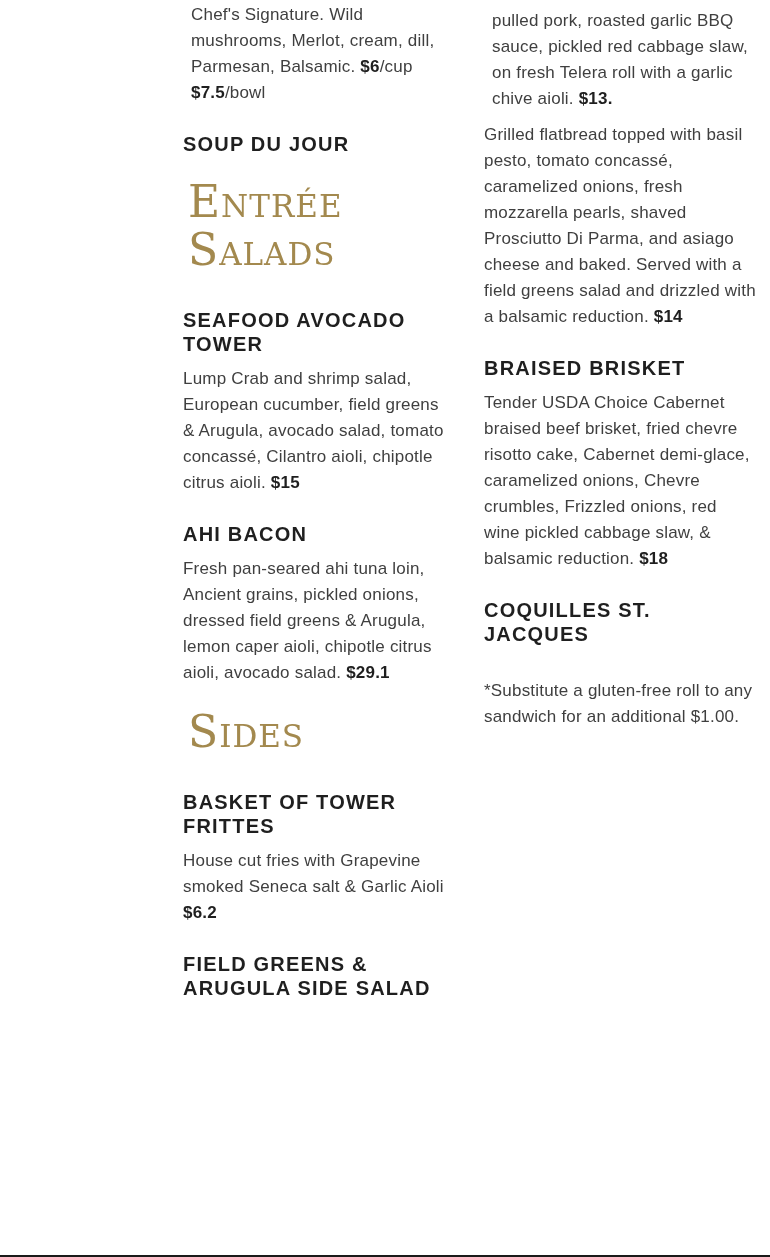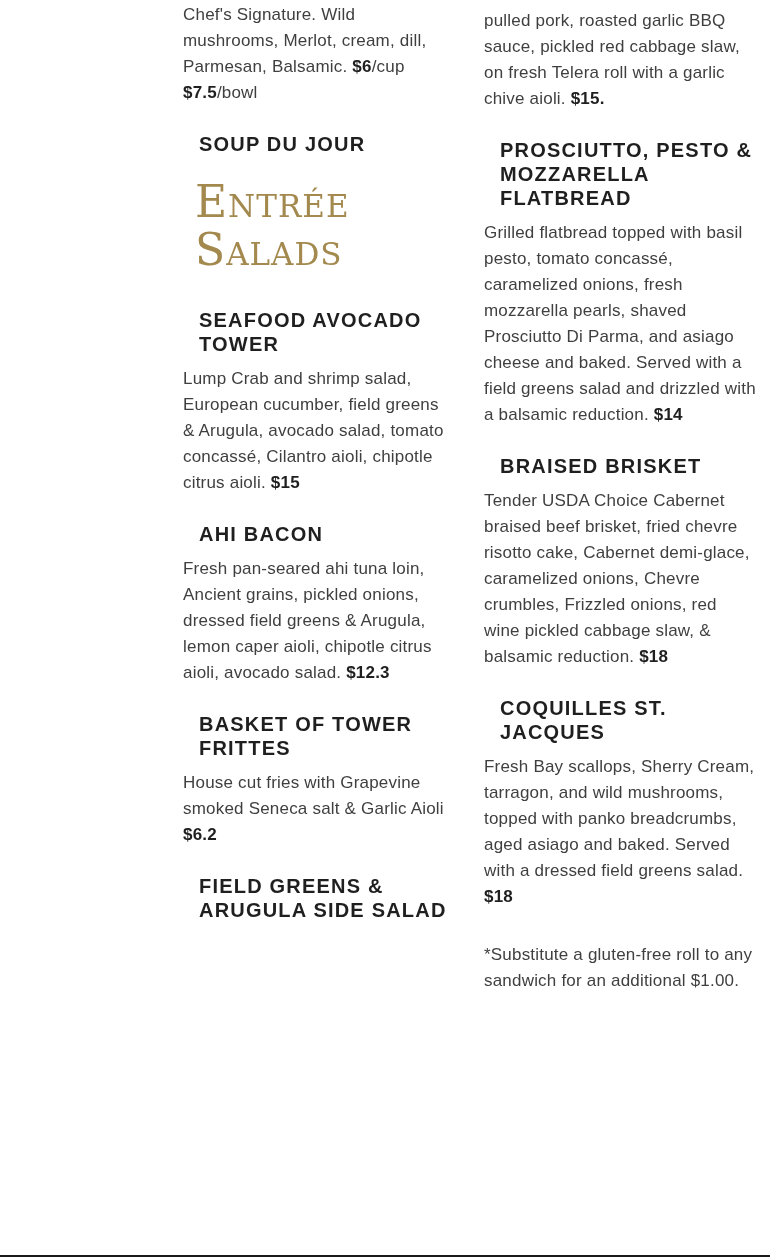--- a/index.html
+++ b/index.html
@@ -21,39 +21,39 @@
   .col-right { padding-top: 8px; }
 
   .desc {
     margin: 10px 0 0 0;
     font-size: 17px;
     line-height: 26px;
     letter-spacing: 0.2px;
     color: #3f3f3f;
     font-weight: 400;
   }
-  .desc.first { margin-top: 0; }
+  .desc.first { margin-top: 0; margin-left: 8px; }
 
   .price {
     font-weight: 700;
     color: #1f1f1f;
     letter-spacing: 0.2px;
   }
 
   .item-title {
-    margin: 26px 0 0 16px;
+    margin: 26px 0 0 0;
     font-size: 20px;
     line-height: 24px;
     font-weight: 700;
     letter-spacing: 1.2px;
     color: #1f1f1f;
   }
 
   .section-heading {
-    margin: 22px 0 34px 12px;
+    margin: 22px 0 34px 5px;
     font-family: "DejaVu Serif", serif;
     font-variant: small-caps;
     font-weight: 500;
     font-size: 44px;
     line-height: 48px;
     letter-spacing: 1px;
     color: #a3894e;
   }
 
   .footnote {
@@ -84,43 +84,42 @@
       <p class="desc first"><span>Chef's Signature. Wild mushrooms, Merlot, cream, dill, Parmesan, Balsamic. </span><span class="price">$6</span><span>/cup </span><span class="price">$7.5</span><span>/bowl</span></p>
 
       <h3 class="item-title">SOUP DU JOUR</h3>
 
       <h2 class="section-heading">Entrée Salads</h2>
 
       <h3 class="item-title">SEAFOOD AVOCADO TOWER</h3>
       <p class="desc"><span>Lump Crab and shrimp salad, European cucumber, field greens &amp; Arugula, avocado salad, tomato concassé, Cilantro aioli, chipotle citrus aioli. </span><span class="price">$15</span></p>
 
       <h3 class="item-title">AHI BACON</h3>
-      <p class="desc"><span>Fresh pan-seared ahi tuna loin, Ancient grains, pickled onions, dressed field greens &amp; Arugula, lemon caper aioli, chipotle citrus aioli, avocado salad. </span><span class="price">$12.3</span></p>
+      <p class="desc"><span>Fresh pan-seared ahi tuna loin, Ancient grains, pickled onions, dressed field greens &amp; Arugula, lemon caper aioli, chipotle citrus aioli, avocado salad. </span><span class="price">$29.1</span></p>
 
 
+      <h2 class="section-heading">Sides</h2>
 
       <h3 class="item-title">BASKET OF TOWER FRITTES</h3>
       <p class="desc"><span>House cut fries with Grapevine smoked Seneca salt &amp; Garlic Aioli </span><span class="price">$6.2</span></p>
 
       <h3 class="item-title">FIELD GREENS &amp; ARUGULA SIDE SALAD</h3>
 
     </div>
 
     <div class="col col-right">
 
-      <p class="desc first"><span>pulled pork, roasted garlic BBQ sauce, pickled red cabbage slaw, on fresh Telera roll with a garlic chive aioli. </span><span class="price">$15.</span></p>
+      <p class="desc first"><span>pulled pork, roasted garlic BBQ sauce, pickled red cabbage slaw, on fresh Telera roll with a garlic chive aioli. </span><span class="price">$13.</span></p>
 
-      <h3 class="item-title">PROSCIUTTO, PESTO &amp; MOZZARELLA FLATBREAD</h3>
       <p class="desc"><span>Grilled flatbread topped with basil pesto, tomato concassé, caramelized onions, fresh mozzarella pearls, shaved Prosciutto Di Parma, and asiago cheese and baked. Served with a field greens salad and drizzled with a balsamic reduction. </span><span class="price">$14</span></p>
 
       <h3 class="item-title">BRAISED BRISKET</h3>
       <p class="desc"><span>Tender USDA Choice Cabernet braised beef brisket, fried chevre risotto cake, Cabernet demi-glace, caramelized onions, Chevre crumbles, Frizzled onions, red wine pickled cabbage slaw, &amp; balsamic reduction. </span><span class="price">$18</span></p>
 
       <h3 class="item-title">COQUILLES ST. JACQUES</h3>
-      <p class="desc"><span>Fresh Bay scallops, Sherry Cream, tarragon, and wild mushrooms, topped with panko breadcrumbs, aged asiago and baked.  Served with a dressed field greens salad. </span><span class="price">$18</span></p>
 
 
       <p class="footnote">*Substitute a gluten-free roll to any sandwich for an additional $1.00.</p>
 
     </div>
   </div>
 
   <div class="bottom-rule"></div>
 </div>
 

